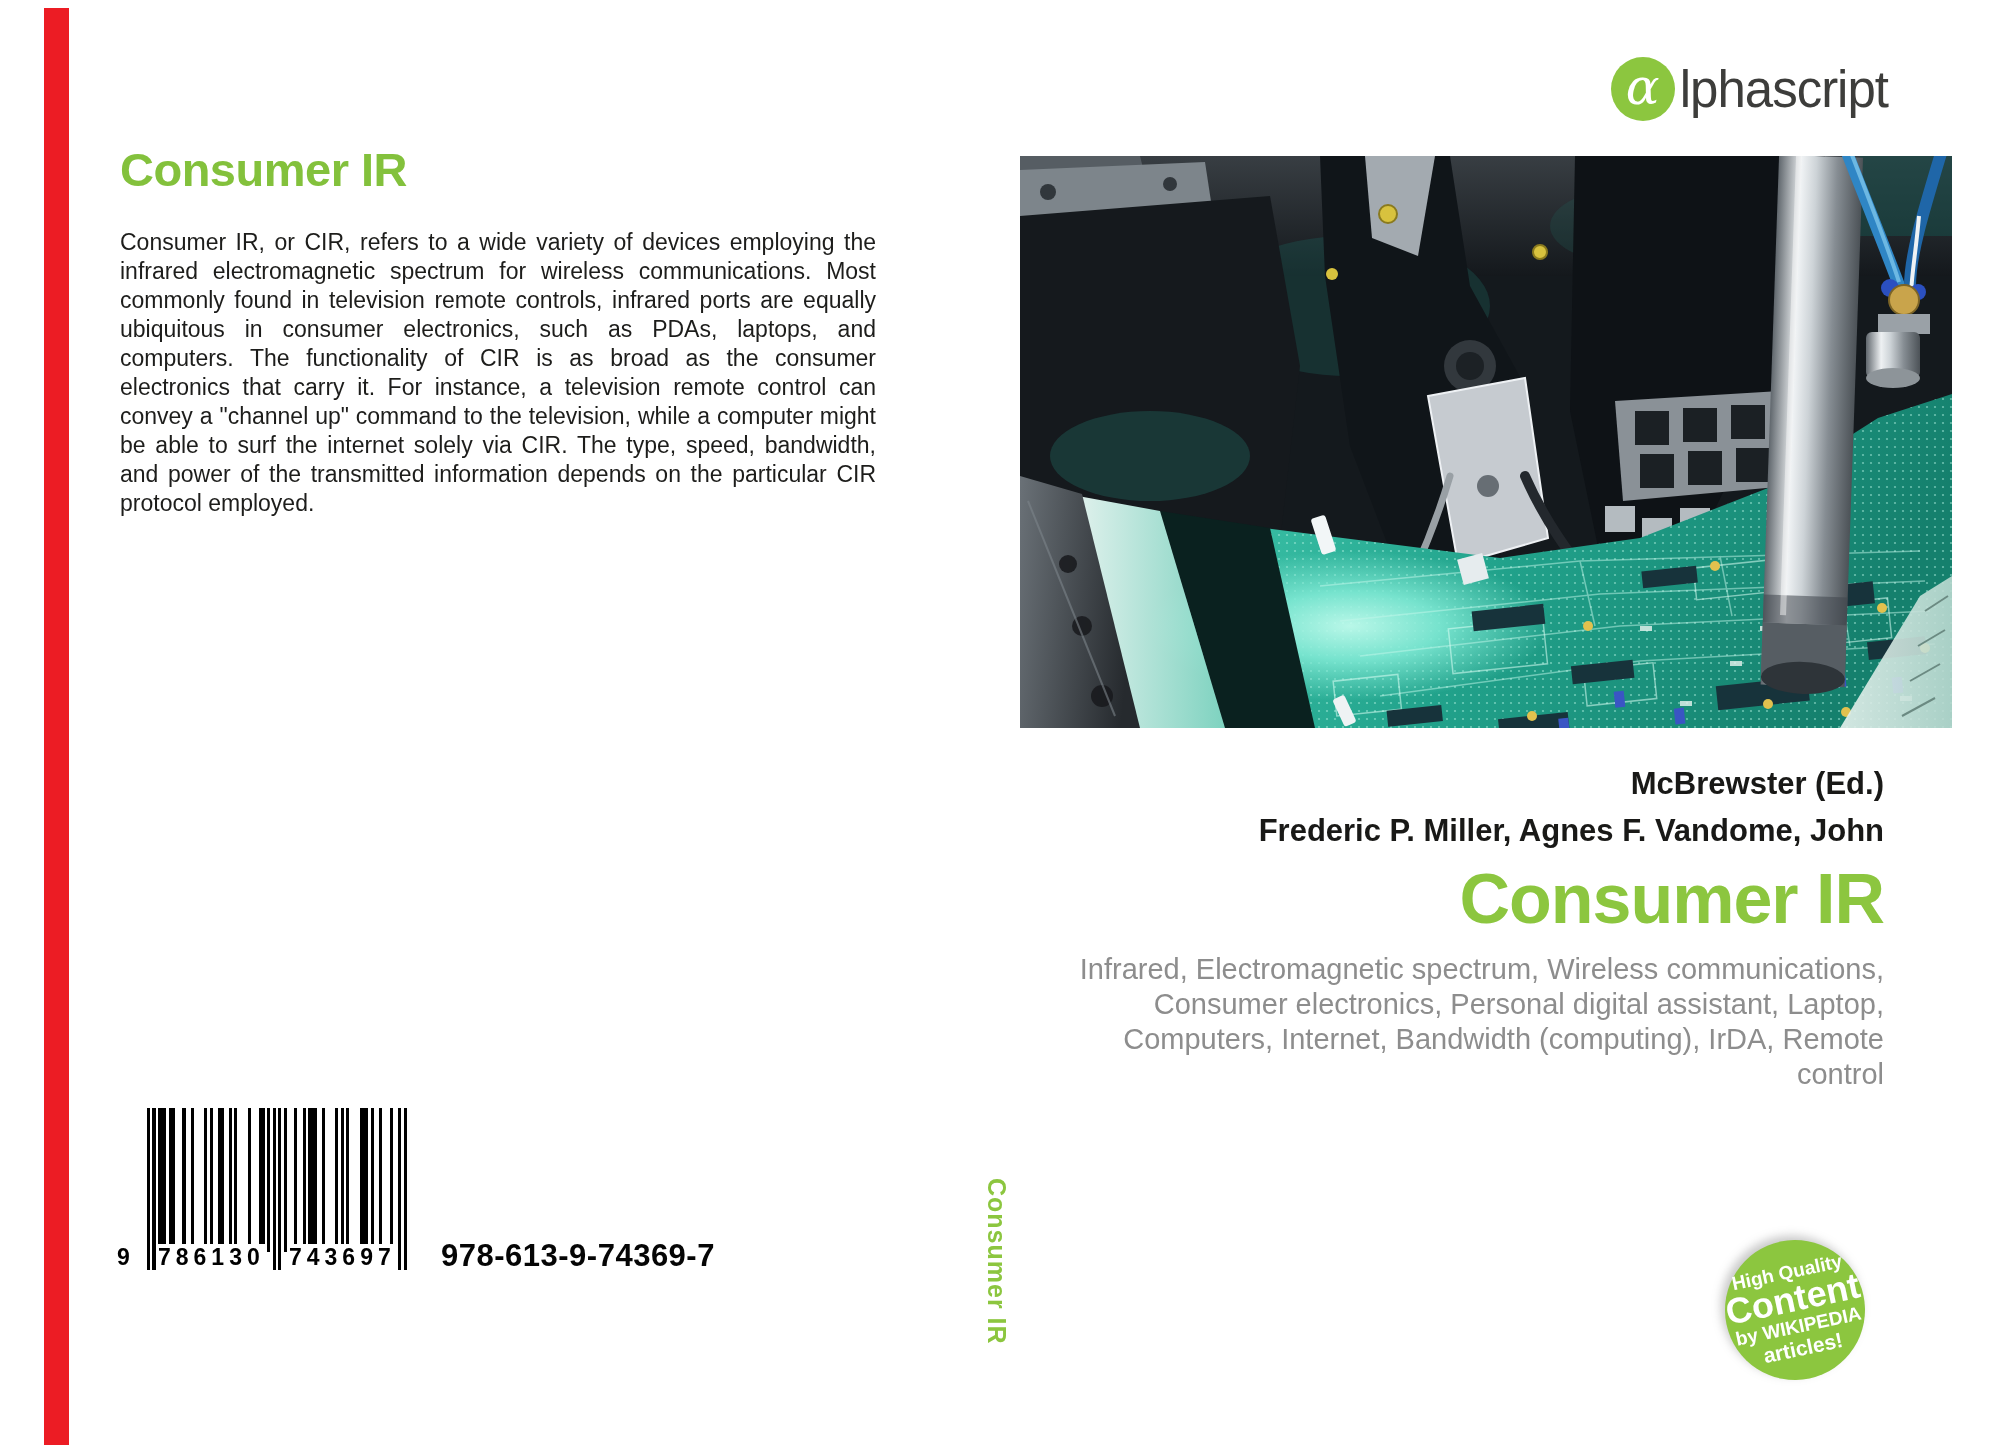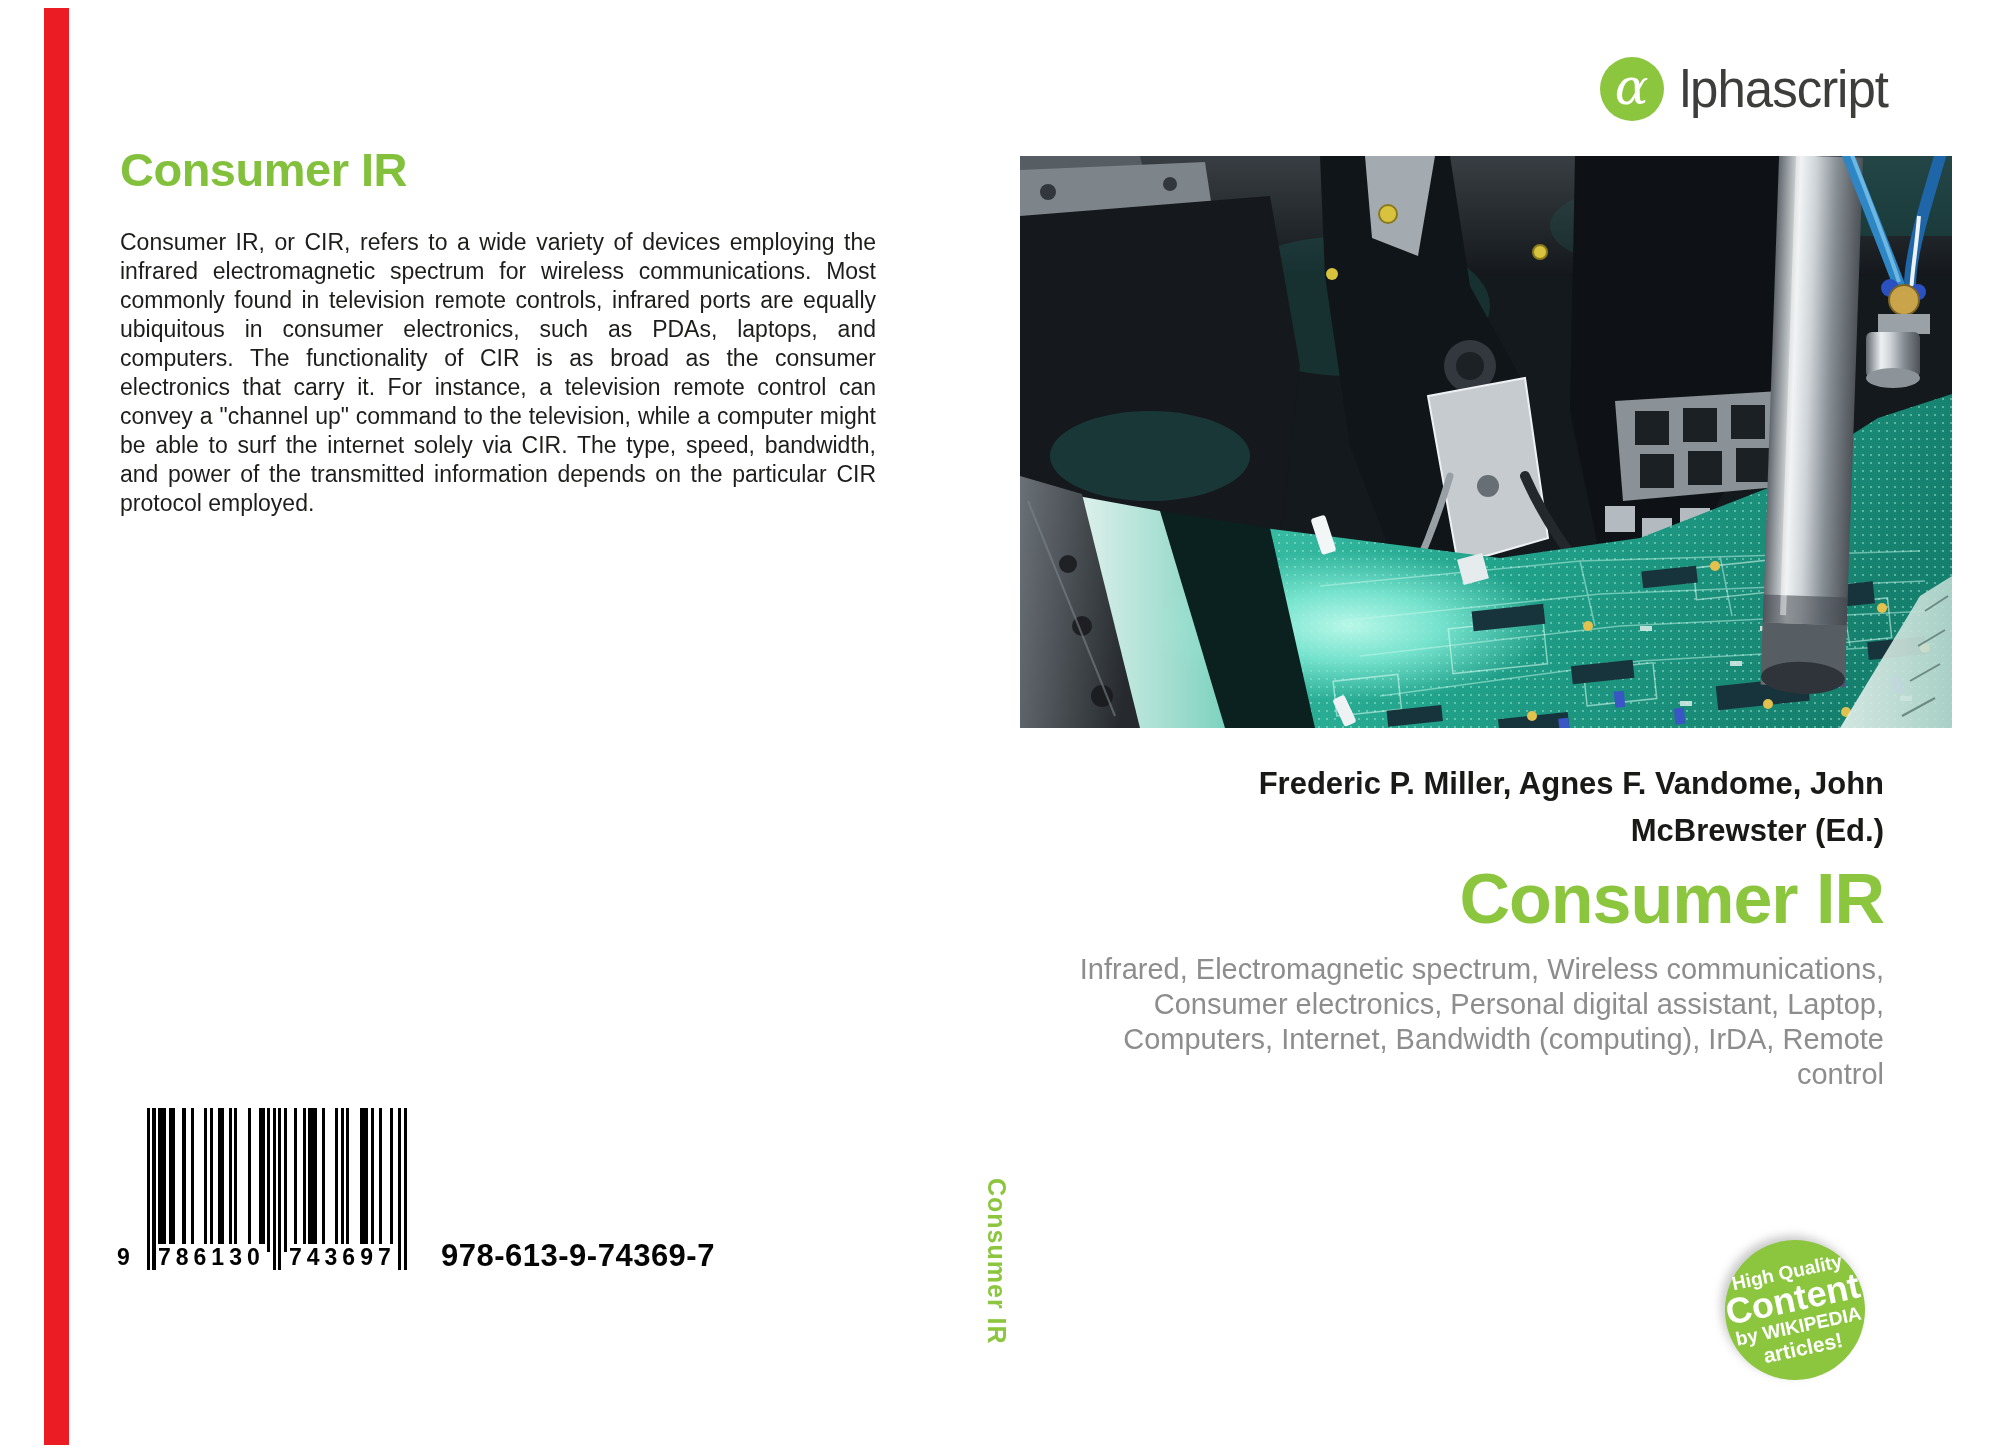--- a/index.html
+++ b/index.html
@@ -14,21 +14,21 @@
                 color:#83c13c;letter-spacing:-0.5px;line-height:1;}
   #back-body{position:absolute;left:120px;top:228px;width:756px;font-size:23px;line-height:29px;
              color:#1d1d1b;text-align:justify;text-justify:inter-word;}
 
   
   #logo{position:absolute;top:54px;right:112px;display:flex;align-items:center;height:70px;}
   #logo .circle{width:64px;height:64px;border-radius:50%;background:#8cc63f;display:flex;
                 align-items:center;justify-content:center;flex:0 0 auto;}
   #logo .circle span{font-family:"DejaVu Serif",serif;font-style:italic;font-size:50px;
                      color:#ffffff;line-height:1;margin-top:-4px;}
-  #logo .word1{font-size:51px;color:#3d3d3b;letter-spacing:-1px;margin-left:16px;}
+  #logo .word1{font-size:51px;color:#3d3d3b;letter-spacing:-1px;margin-left:5px;}
   #logo .word2{font-size:51px;color:#8cc63f;letter-spacing:-1px;margin-left:14px;}
 
   
   #photo{position:absolute;left:1020px;top:156px;width:932px;height:572px;overflow:hidden;}
 
   
   #authors{position:absolute;right:116px;top:760px;width:700px;text-align:right;
            font-size:31px;font-weight:600;color:#191917;line-height:47px;}
   #front-title{position:absolute;right:116px;top:864px;font-size:70px;font-weight:bold;
                color:#8cc63f;letter-spacing:-1px;line-height:1;}
@@ -252,22 +252,22 @@
       <circle cx="870" cy="132" r="9" fill="#2b50c0"></circle>
         <circle cx="898" cy="136" r="8" fill="#2b50c0"></circle>
       <circle cx="884" cy="144" r="15" fill="#c9a44b" stroke="#7c6426" stroke-width="2"></circle>
       <rect x="858" y="158" width="52" height="20" fill="#9aa1a7"></rect>
       <rect x="846" y="176" width="54" height="46" rx="6" fill="url(#chrome)"></rect>
       <ellipse cx="873" cy="222" rx="27" ry="10" fill="#8d9499"></ellipse>
     </svg>
   </div>
 
   <div id="authors">
+    <div>McBrewster (Ed.)</div>
     <div>Frederic P. Miller, Agnes F. Vandome, John</div>
-    <div>McBrewster (Ed.)</div>
   </div>
   <div id="front-title">Consumer IR</div>
   <div id="front-subtitle">Infrared, Electromagnetic spectrum, Wireless communications, Consumer electronics, Personal digital assistant, Laptop, Computers, Internet, Bandwidth (computing), IrDA, Remote control</div>
 
   <div id="spine-title">Consumer IR</div>
 
   <div id="barcode">
     <div>
         <div class="bar" style="left: 0px; width: 3.08px; height: 162px;"></div>
         <div class="bar" style="left: 5.46px; width: 3.08px; height: 162px;"></div>

